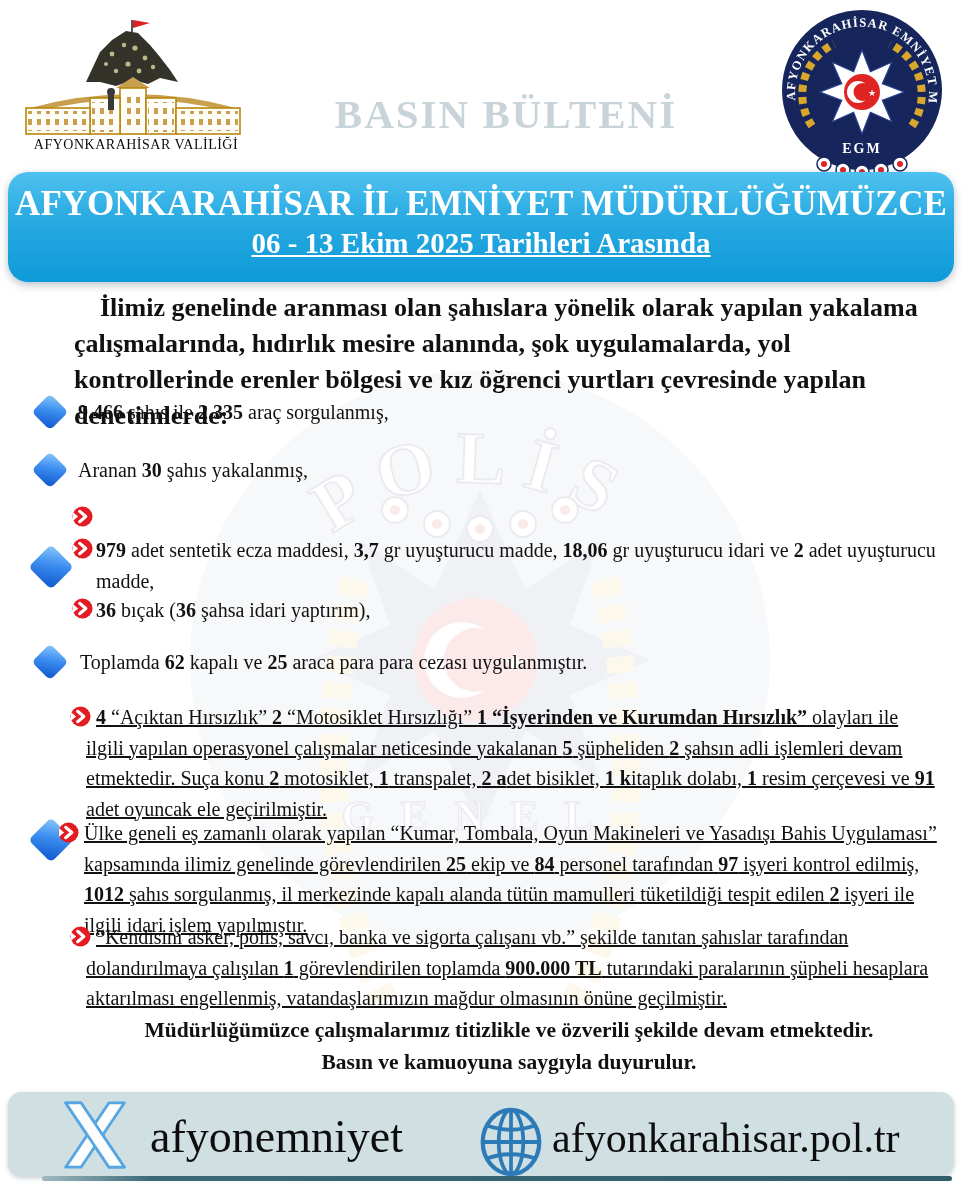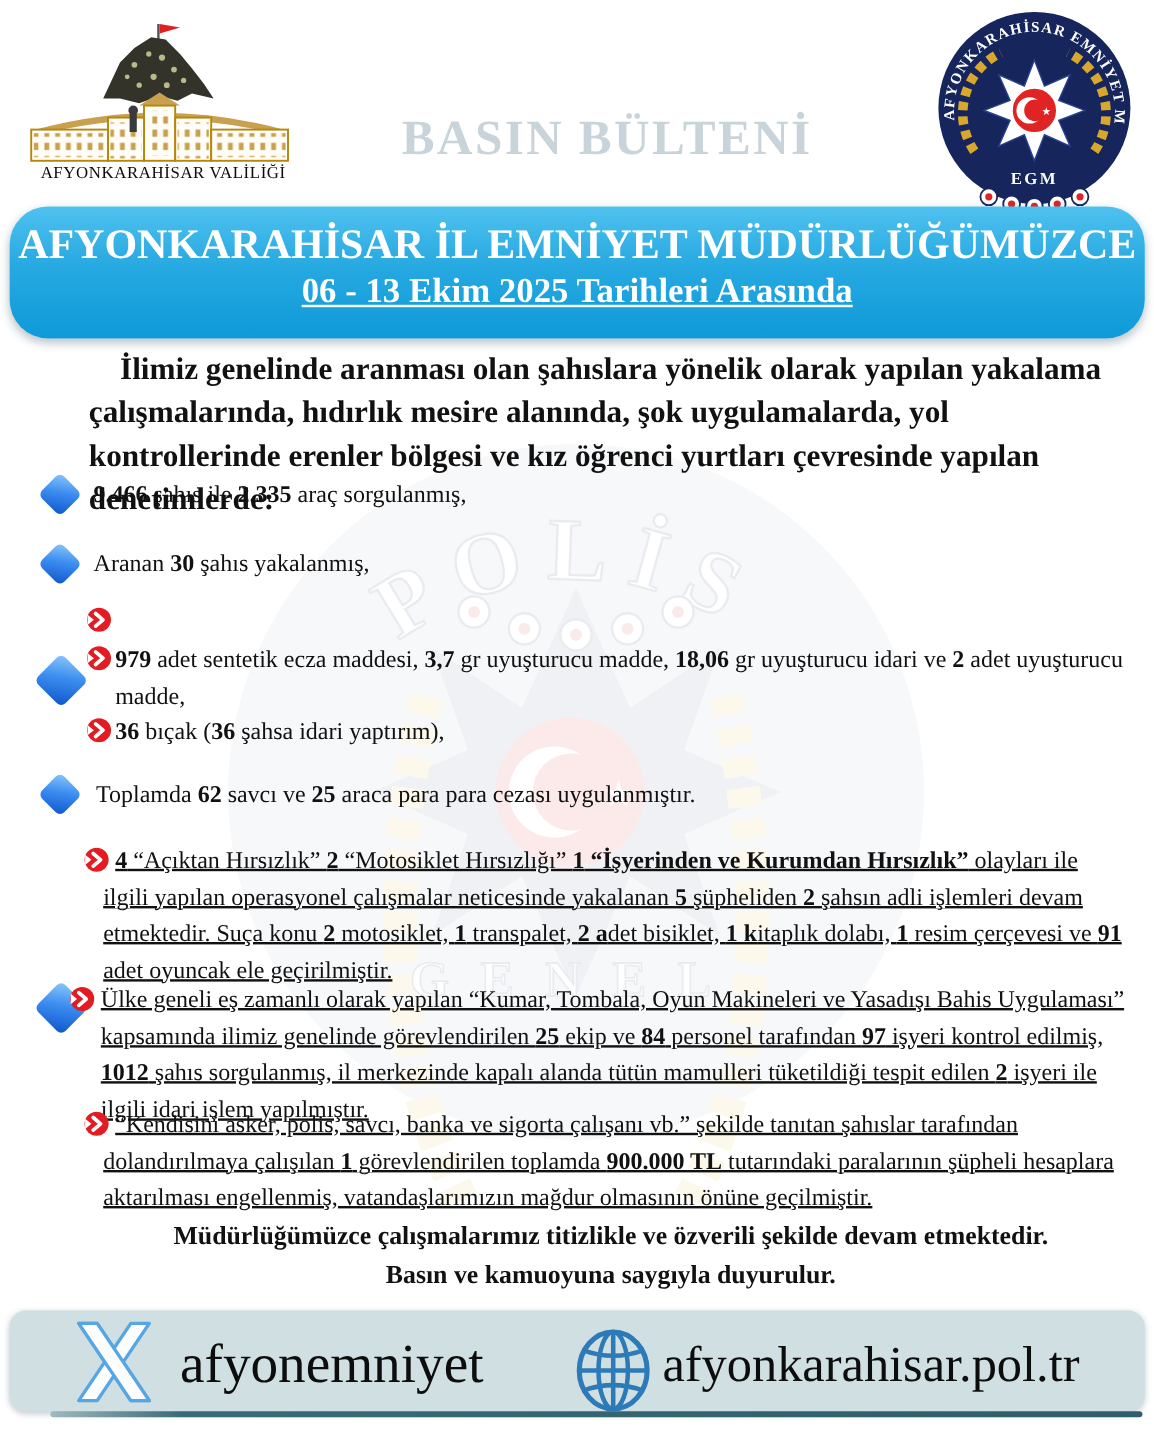--- a/index.html
+++ b/index.html
@@ -7,21 +7,21 @@
         font-family:"Liberation Serif", serif;color:#111;}
   .abs{position:absolute;}
   
   .watermark{position:absolute;left:150px;top:330px;width:660px;height:720px;opacity:.09;z-index:0;pointer-events:none;}
   
   .valilik-label{position:absolute;left:6px;top:137px;width:260px;text-align:center;
       font-size:14px;letter-spacing:.5px;color:#0c0c0c;z-index:2;}
   .page-title{position:absolute;left:276px;top:90px;width:460px;text-align:center;
       font-size:41px;font-weight:bold;color:#c9d4da;letter-spacing:2px;z-index:2;}
   
-  .banner{position:absolute;left:8px;top:172px;width:946px;height:110px;border-radius:32px;
+  .banner{position:absolute;left:8px;top:172px;width:946px;height:110px;border-radius:20px;
       background:linear-gradient(180deg,#4fc1ef 0%,#27a9e1 45%,#0e9ad8 100%);
       box-shadow:0 3px 8px rgba(100,120,135,.45);z-index:3;text-align:center;color:#fff;}
   .banner .l1{margin-top:11px;font-size:35px;font-weight:bold;line-height:42px;}
   .banner .l2{font-size:29px;font-weight:bold;line-height:36px;text-decoration:underline;}
   
   .intro{position:absolute;left:74px;top:290px;width:860px;font-size:26px;font-weight:bold;
       line-height:36px;text-indent:26px;z-index:2;}
   .btxt{position:absolute;font-size:20px;line-height:30px;z-index:2;}
   .bd{font-weight:bold;}
   .dia{position:absolute;background:linear-gradient(145deg,#8ccafa 0%,#3c8df0 45%,#0d55cc 100%);
@@ -188,21 +188,21 @@
   <div class="btxt" style="left:96px;top:535px;width:842px;line-height:31px"><span class="bd">979</span><span> adet sentetik ecza maddesi, </span><span class="bd">3,7</span><span> gr uyuşturucu madde, </span><span class="bd">18,06</span><span> gr uyuşturucu idari ve </span><span class="bd">2</span><span> adet uyuşturucu madde,</span></div>
 
   <svg class="ric" style="left:72px;top:598px" viewBox="0 0 22 22">
       <circle cx="11" cy="11" r="10.5" fill="#e31b22"></circle>
       <polygon points="1,6.5 6.5,11 1,15.5" fill="#fff"></polygon>
       <path d="M8 5.5 L14.5 11 L8 16.5" fill="none" stroke="#fff" stroke-width="3.2" stroke-linecap="round" stroke-linejoin="round"></path>
     </svg>
   <div class="btxt" style="left:96px;top:595px;width:840px"><span class="bd">36</span><span> bıçak (</span><span class="bd">36</span><span> şahsa idari yaptırım),</span></div>
 
   <span class="dia" style="left:37px;top:649px;width:26px;height:26px"></span>
-  <div class="btxtq btxt" style="left:80px;top:647px;width:860px"><span>Toplamda </span><span class="bd">62</span><span> savcı ve </span><span class="bd">25</span><span> araca para para cezası uygulanmıştır.</span></div>
+  <div class="btxtq btxt" style="left:80px;top:647px;width:860px"><span>Toplamda </span><span class="bd">62</span><span> kapalı ve </span><span class="bd">25</span><span> araca para para cezası uygulanmıştır.</span></div>
 
   <span class="dia" style="left:35px;top:824px;width:32px;height:32px"></span>
 
   <div class="rpara" style="left:86px;top:702px;width:850px;text-indent:10px">
     <svg class="ric" style="left:-16px" viewBox="0 0 22 22">
         <circle cx="11" cy="11" r="10.5" fill="#e31b22"></circle>
         <polygon points="1,6.5 6.5,11 1,15.5" fill="#fff"></polygon>
         <path d="M8 5.5 L14.5 11 L8 16.5" fill="none" stroke="#fff" stroke-width="3.2" stroke-linecap="round" stroke-linejoin="round"></path>
       </svg>
     <span><span class="bd">4</span><span> “Açıktan Hırsızlık” </span><span class="bd">2</span><span> “Motosiklet Hırsızlığı” </span><span class="bd">1</span><span class="bd"> “İşyerinden ve Kurumdan Hırsızlık”</span><span> olayları ile ilgili yapılan operasyonel çalışmalar neticesinde yakalanan </span><span class="bd">5</span><span> şüpheliden </span><span class="bd">2</span><span> şahsın adli işlemleri devam etmektedir. Suça konu </span><span class="bd">2</span><span> motosiklet, </span><span class="bd">1</span><span> transpalet, </span><span class="bd">2 a</span><span>det bisiklet, </span><span class="bd">1 k</span><span>itaplık dolabı, </span><span class="bd">1</span><span> resim çerçevesi ve </span><span class="bd">91</span><span> adet oyuncak ele geçirilmiştir.</span></span>

